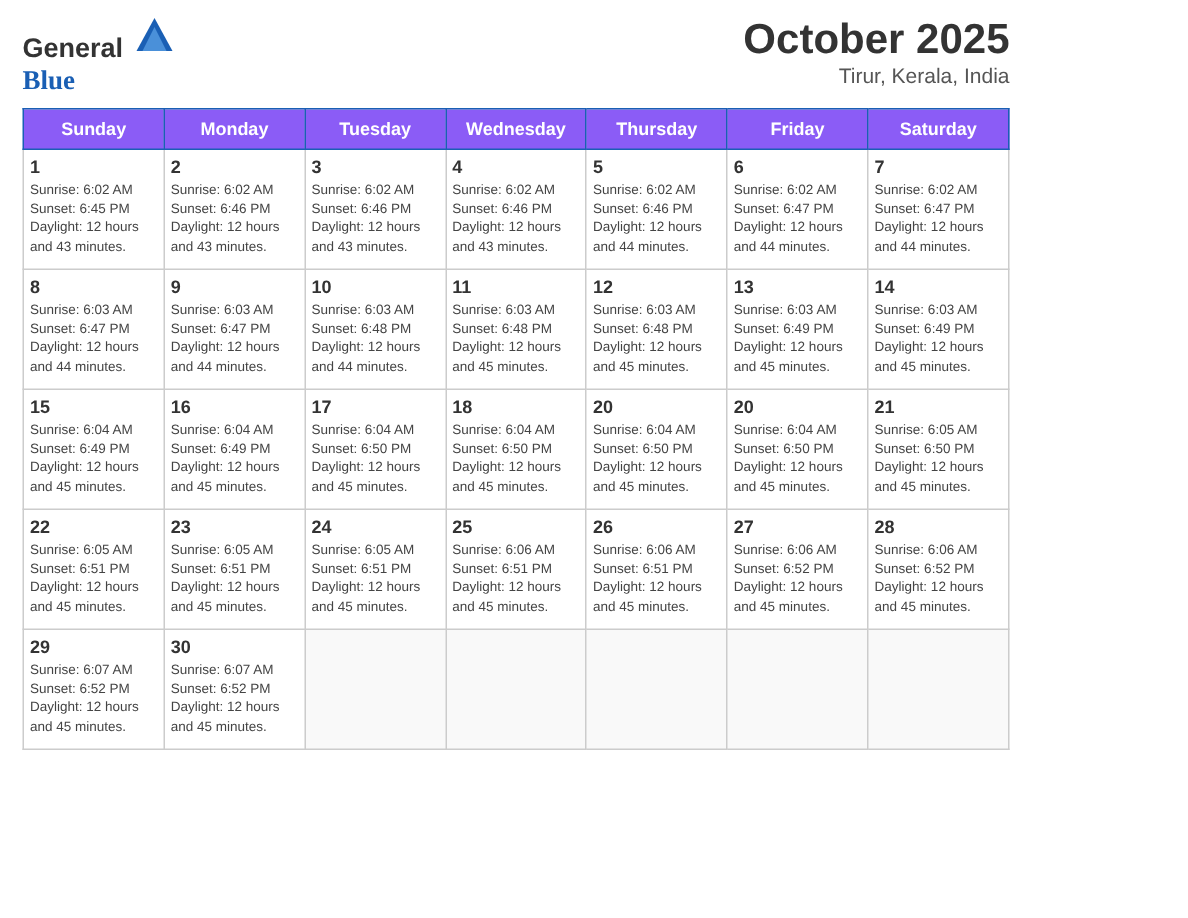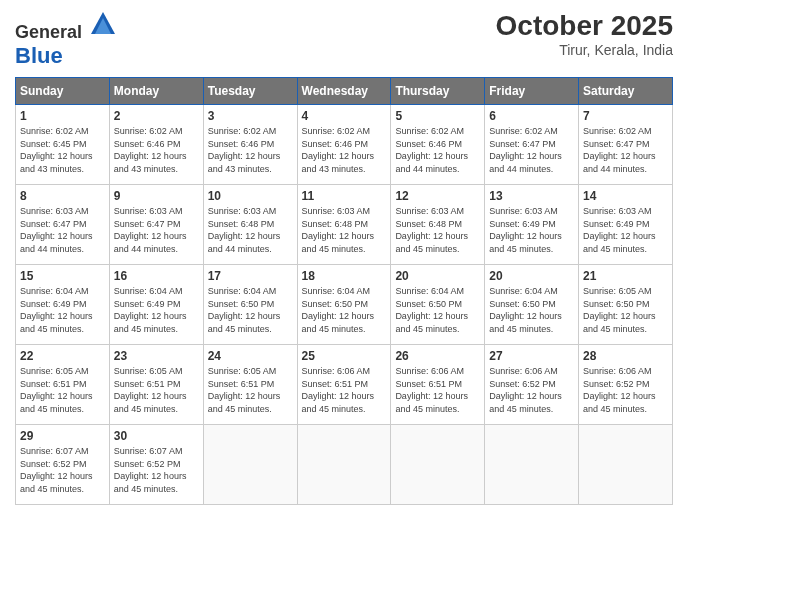--- a/index.html
+++ b/index.html
@@ -23,23 +23,24 @@
     .logo {
       display: flex;
       align-items: center;
     }
     .logo-text-general {
       font-size: 18px;
       font-weight: bold;
       color: #333;
     }
     .logo-text-blue {
-      font-size: 22px;
+      font-size: 18px;
       font-weight: bold;
       color: #1a5fb4;
+      font-family: Liberation Serif, serif;
     }
     .logo-icon {
       width: 28px;
       height: 28px;
       margin-left: 2px;
     }
     .title-area {
       text-align: right;
     }
     .month-title {
@@ -50,26 +51,26 @@
     .location {
       font-size: 14px;
       color: #555;
     }
     table {
       width: 100%;
       border-collapse: collapse;
       table-layout: fixed;
     }
     th {
-      background-color: #737373;
+      background-color: #8b5cf6;
       color: white;
       padding: 6px 4px;
       font-size: 12px;
       font-weight: bold;
-      text-align: left;
+      text-align: center;
       border: 1px solid #1a5fb4;
     }
     td {
       border: 1px solid #ccc;
       vertical-align: top;
       padding: 4px 4px;
       font-size: 9.5px;
       color: #333;
       height: 80px;
     }

